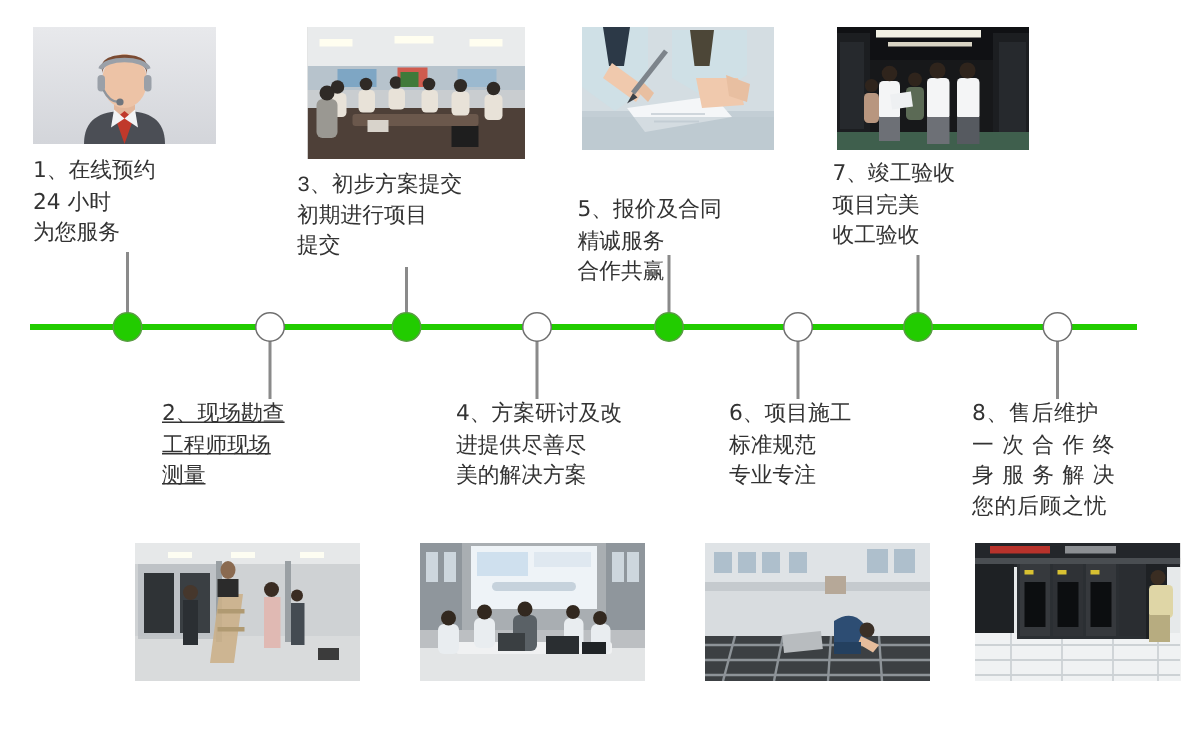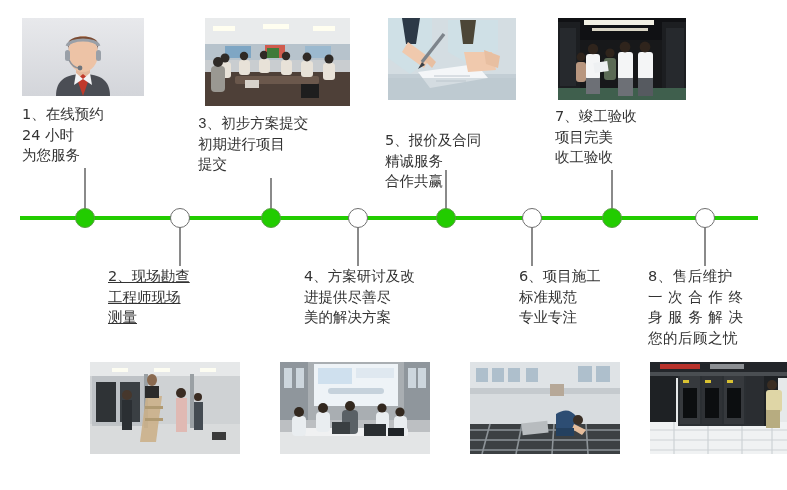--- a/index.html
+++ b/index.html
@@ -261,21 +261,21 @@
     </div>
     <div class="caption" style="left:385px; top:106px; width:155px;margin-top:24px;">5、报价及合同
     精诚服务
     合作共赢</div>
     <div class="stem" style="left:446px; top:170px; height:48px;"></div>
   </div>
   <div class="node filled" style="left:446px; top:218px;"></div>
 
   <div class="step">
     <div class="stem" style="left:532px; top:218px; height:48px;"></div>
-    <div class="caption" style="left:486px; top:266px; width:150px;margin-left:33px;">6、项目施工
+    <div class="caption" style="left:486px; top:266px; width:150px;">6、项目施工
     标准规范
     专业专注</div>
     <div class="thumb" style="left:470px; top:362px; width:150px; height:92px;">
       <svg class="ph" viewBox="0 0 150 92" preserveAspectRatio="none">
         <rect width="150" height="92" fill="#cfd3d6"></rect>
         <rect x="0" y="0" width="150" height="30" fill="#dfe3e6"></rect>
         <g fill="#aebfcc">
           <rect x="6" y="6" width="12" height="14"></rect>
             <rect x="22" y="6" width="12" height="14"></rect>
           <rect x="38" y="6" width="12" height="14"></rect>

